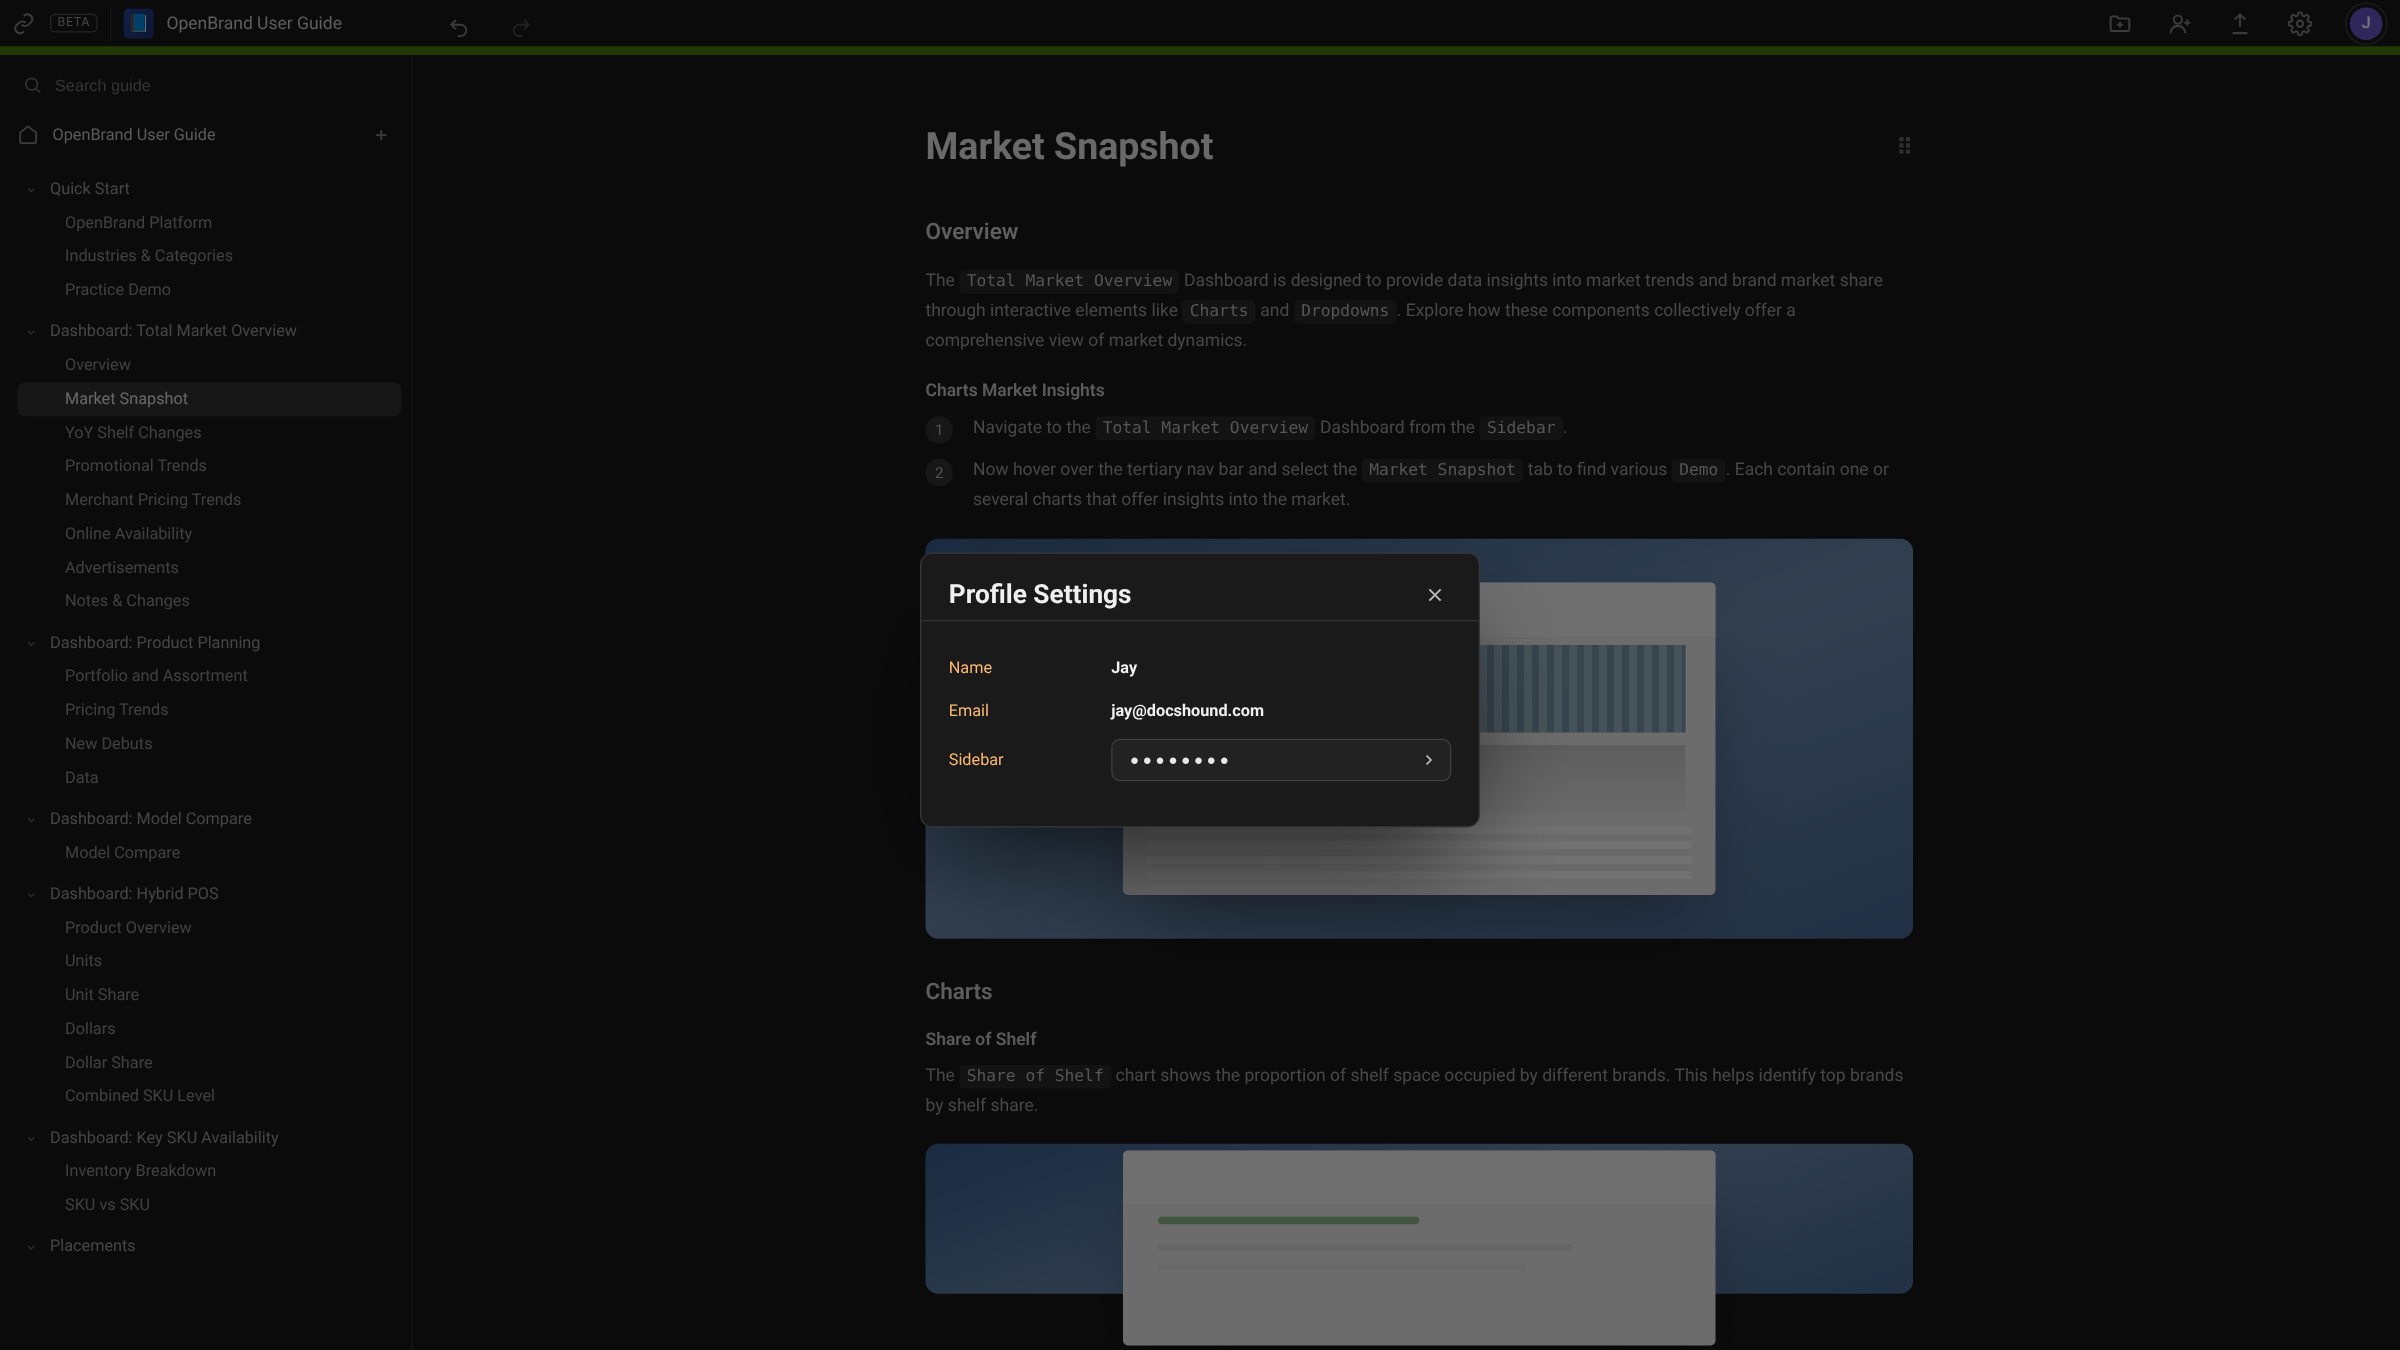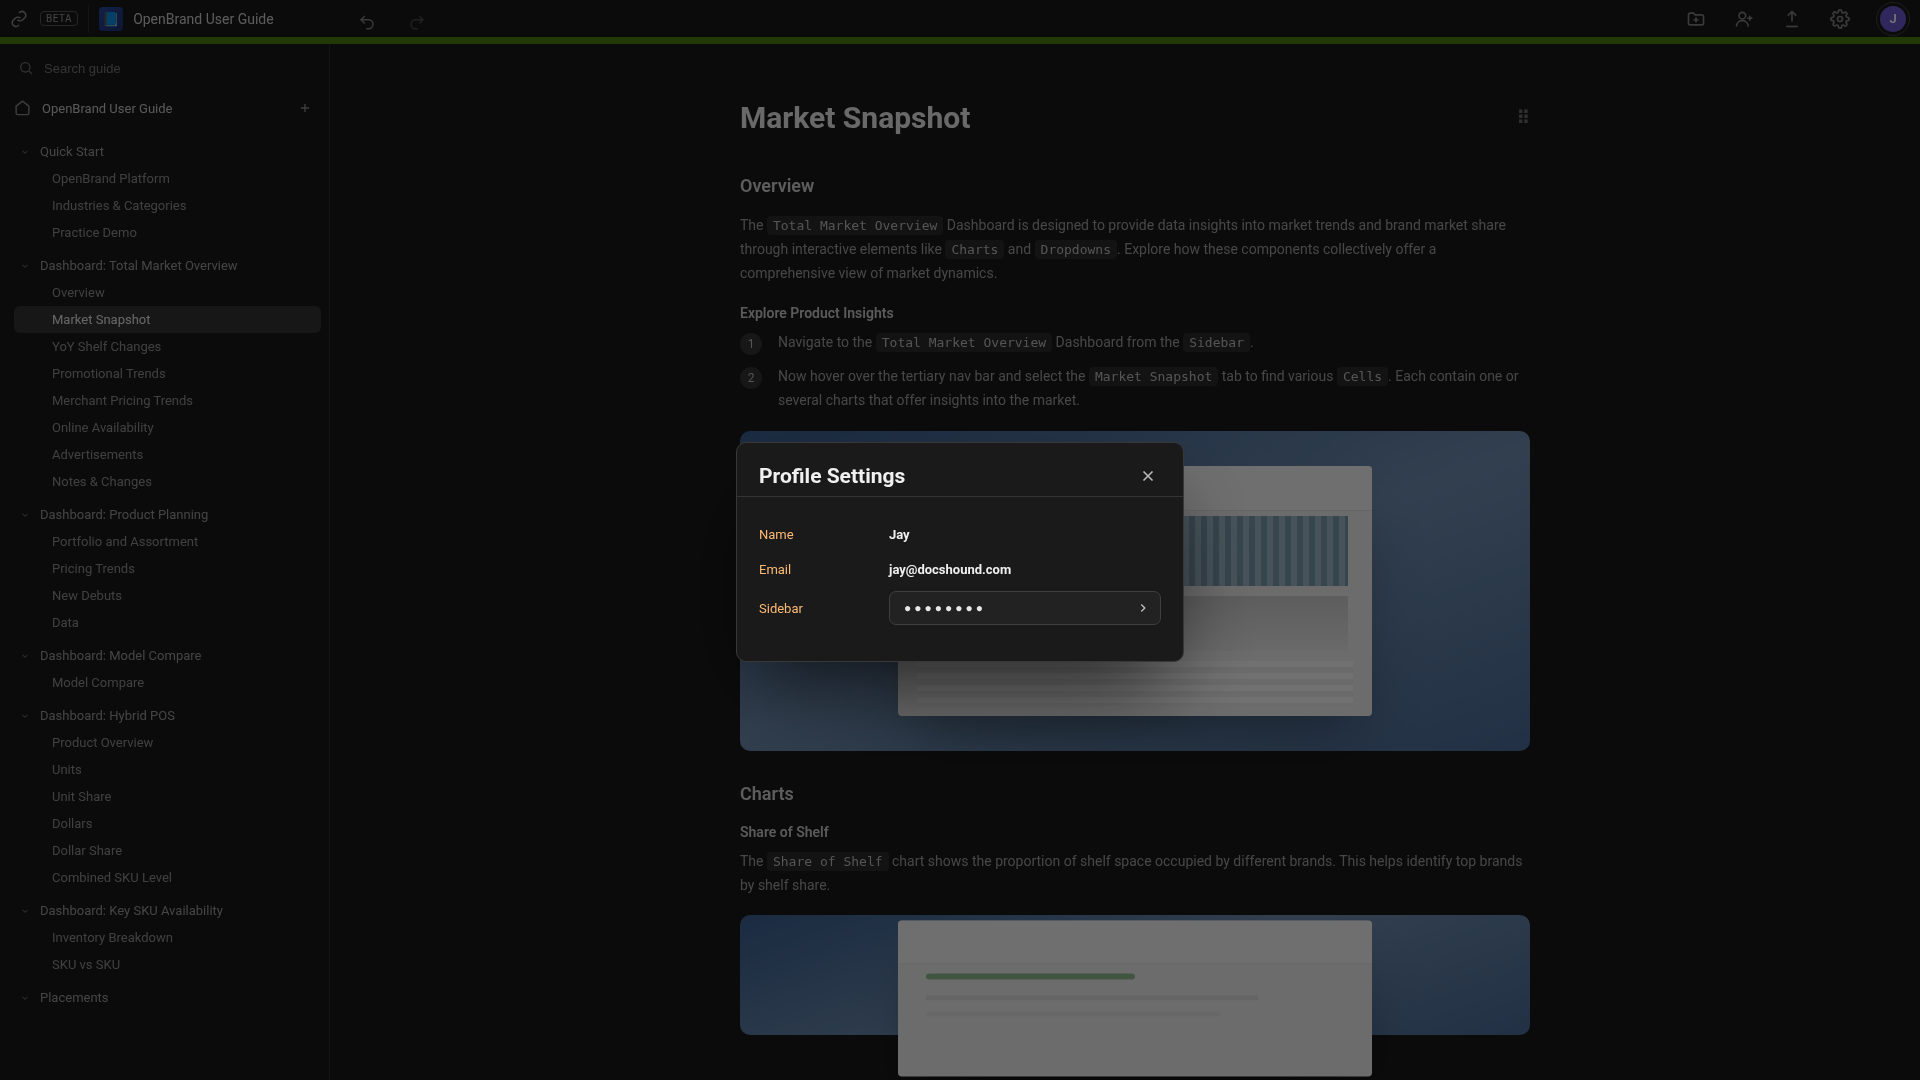--- a/index.html
+++ b/index.html
@@ -306,27 +306,27 @@
       <h1 class="page-title">
         <span>Market Snapshot</span>
         <span class="collapse-icon">⠿</span>
       </h1>
 
       <h2 class="h2">Overview</h2>
       <p class="body">
         <span>The </span><code class="inline">Total Market Overview</code><span> Dashboard is designed to provide data insights into market trends and brand market share through interactive elements like </span><code class="inline">Charts</code><span> and </span><code class="inline">Dropdowns</code><span>. Explore how these components collectively offer a comprehensive view of market dynamics.</span>
       </p>
 
-      <div class="subhead">Explore Product Insights</div>
+      <div class="subhead">Charts Market Insights</div>
       <ol class="steps">
         <li>
           <span>Navigate to the </span><code class="inline">Total Market Overview</code><span> Dashboard from the </span><code class="inline">Sidebar</code><span>.</span>
         </li>
         <li>
-          <span>Now hover over the tertiary nav bar and select the </span><code class="inline">Market Snapshot</code><span> tab to find various </span><code class="inline">Cells</code><span>. Each contain one or several charts that offer insights into the market.</span>
+          <span>Now hover over the tertiary nav bar and select the </span><code class="inline">Market Snapshot</code><span> tab to find various </span><code class="inline">Demo</code><span>. Each contain one or several charts that offer insights into the market.</span>
         </li>
       </ol>
 
       <div class="media">
         <div class="mockup">
             <div class="mock-top"></div>
             <div class="mock-chart1"></div>
             <div class="mock-chart2"></div>
             <div class="mock-table"></div>
           </div>

